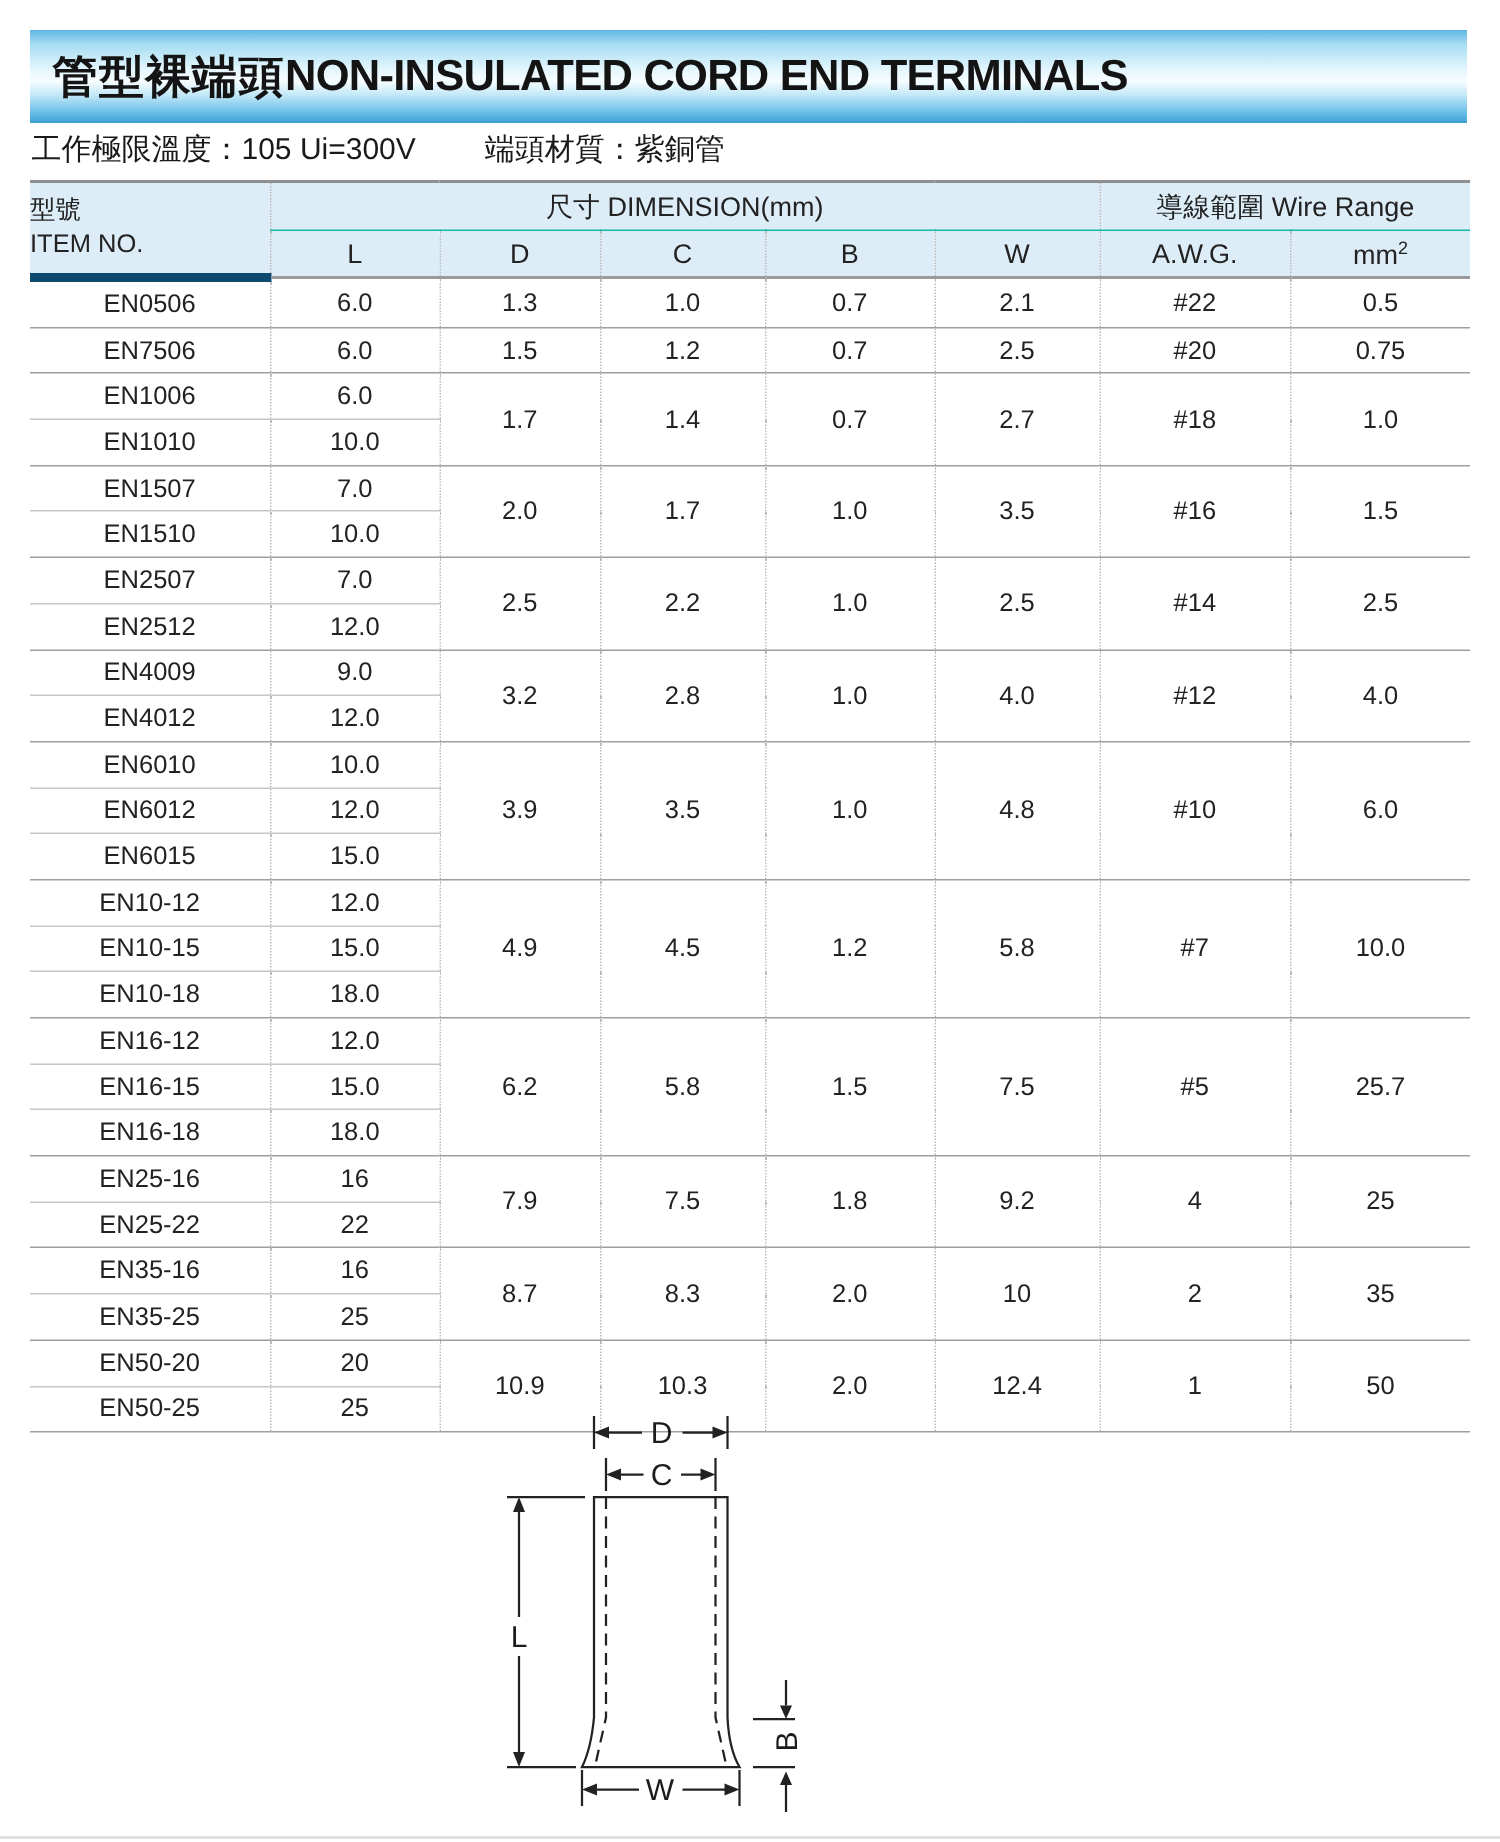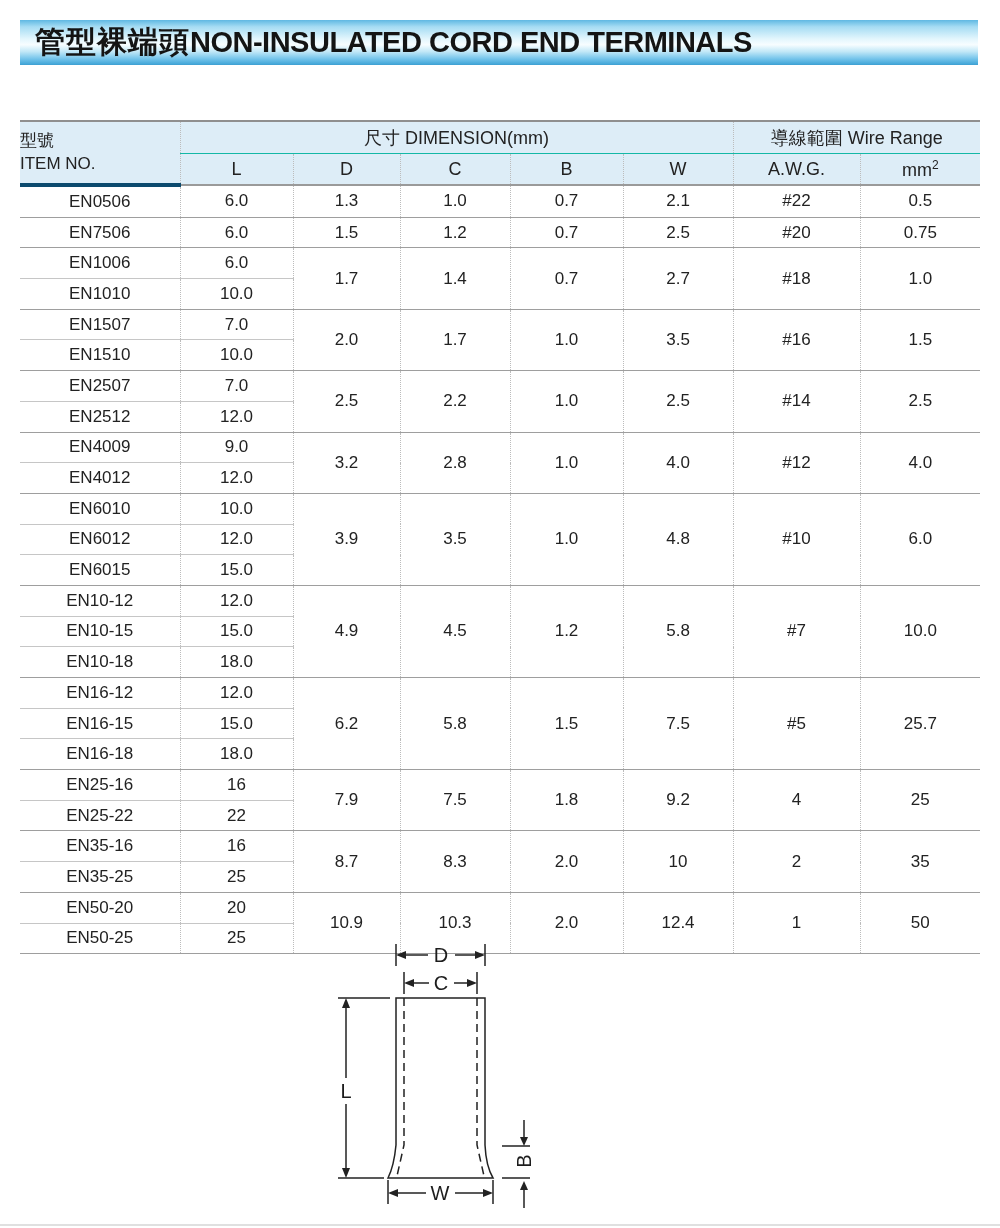--- a/index.html
+++ b/index.html
@@ -1,21 +1,21 @@
 <!DOCTYPE html>
 <html><head>
 <meta charset="utf-8">
 <style>
   html,body { margin:0; padding:0; background:#ffffff; }
   body { font-family:"Liberation Sans","DejaVu Sans",sans-serif; color:#222; }
   .page { position:relative; width:1000px; height:1228px; background:#fff; overflow:hidden; }
 
   
   .title-bar {
-    position:absolute; left:20px; top:20px; width:958px; height:45px;
+    position:absolute; left:20px; top:20px; width:958px; height:62px;
     background:linear-gradient(180deg,#5fb8e2 0%,#a5dcf3 15%,#e3f6fd 42%,#f7fdff 55%,#c2e8f7 70%,#7ac7ec 85%,#47a9da 97%,#3f9fd0 100%);
     display:flex; align-items:center; padding-left:15px; box-sizing:border-box;
   }
   .title-zh { font-size:30px; font-weight:bold; color:#141414; letter-spacing:1px; }
   .title-en { font-size:29px; font-weight:bold; color:#141414; letter-spacing:-0.5px; }
 
   
   .subtitle { position:absolute; left:21px; top:86px; font-size:20px; color:#1a1a1a; display:flex; }
   .subtitle .gap { margin-left:46px; }
 
@@ -23,21 +23,21 @@
   table.spec {
     position:absolute; left:20px; top:120px; width:960px;
     border-collapse:collapse; table-layout:fixed;
     border-top:2px solid #8f8f8f;
   }
   table.spec th, table.spec td { padding:0; font-weight:normal; color:#222; }
   tr.h1 th { height:31px; background:#ddedf7; }
   tr.h2 th { height:30px; background:#ddedf7; font-size:18px; border-bottom:2px solid #9a9a9a; }
   th.itemhead {
     background:#ddedf7; text-align:left; padding-left:17px; font-size:17px;
-    line-height:1.35; border-bottom:4px solid #0c4a6e; vertical-align:middle;
+    line-height:1.35; border-bottom:6px solid #0c4a6e; vertical-align:middle;
   }
   th.span-h { font-size:18px; border-bottom:1px solid #14b8a6; }
   .bl { border-left:1px dotted #bcbcbc; }
   td { font-size:17px; height:29.7px; }
   td.item { text-align:center; padding-left:17px;margin-left:22px; }
   td.num { text-align:center; }
   .sep-in { border-bottom:1px solid #c6c6c6; }
   .sep-grp { border-bottom:1px solid #9e9e9e; }
   sup { font-size:12px; }
 
@@ -50,20 +50,24 @@
 </head>
 <body>
 
 <div class="page">
 
   <div class="title-bar">
     <span class="title-zh">管型裸端頭</span>
     <span class="title-en">NON-INSULATED CORD END TERMINALS</span>
   </div>
 
+  <div class="subtitle">
+    <span>工作極限溫度：105 Ui=300V</span>
+    <span class="gap">端頭材質：紫銅管</span>
+  </div>
 
   <table class="spec">
     <colgroup>
       <col style="width:160px">
         <col style="width:113px">
         <col style="width:107px">
         <col style="width:110px">
       <col style="width:113px">
         <col style="width:110px">
         <col style="width:127px">

